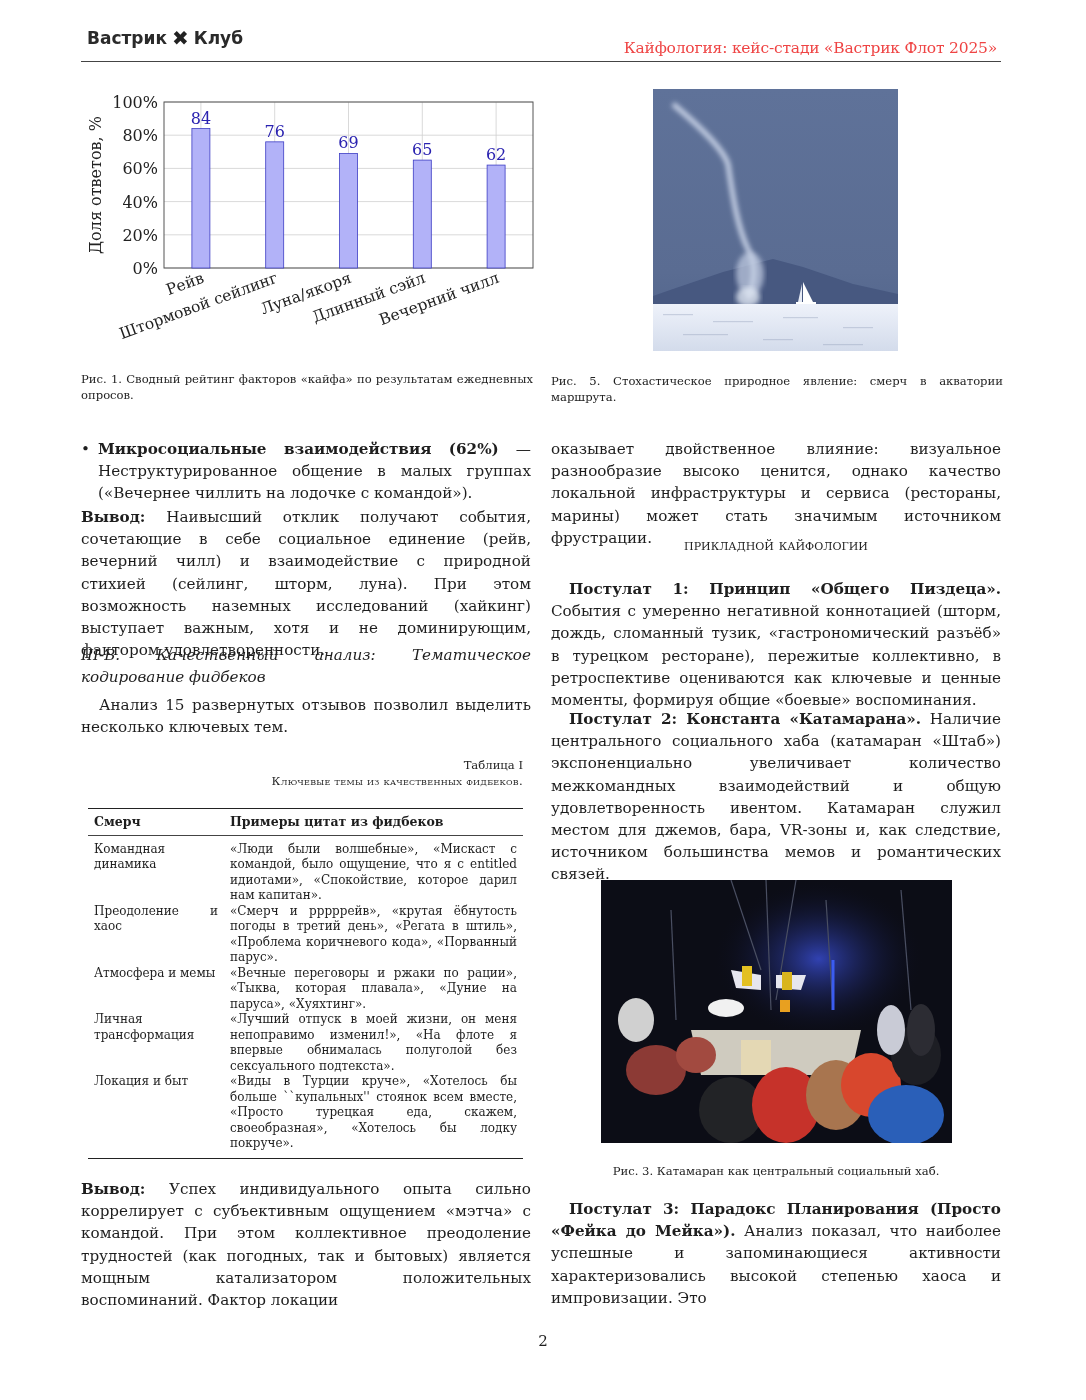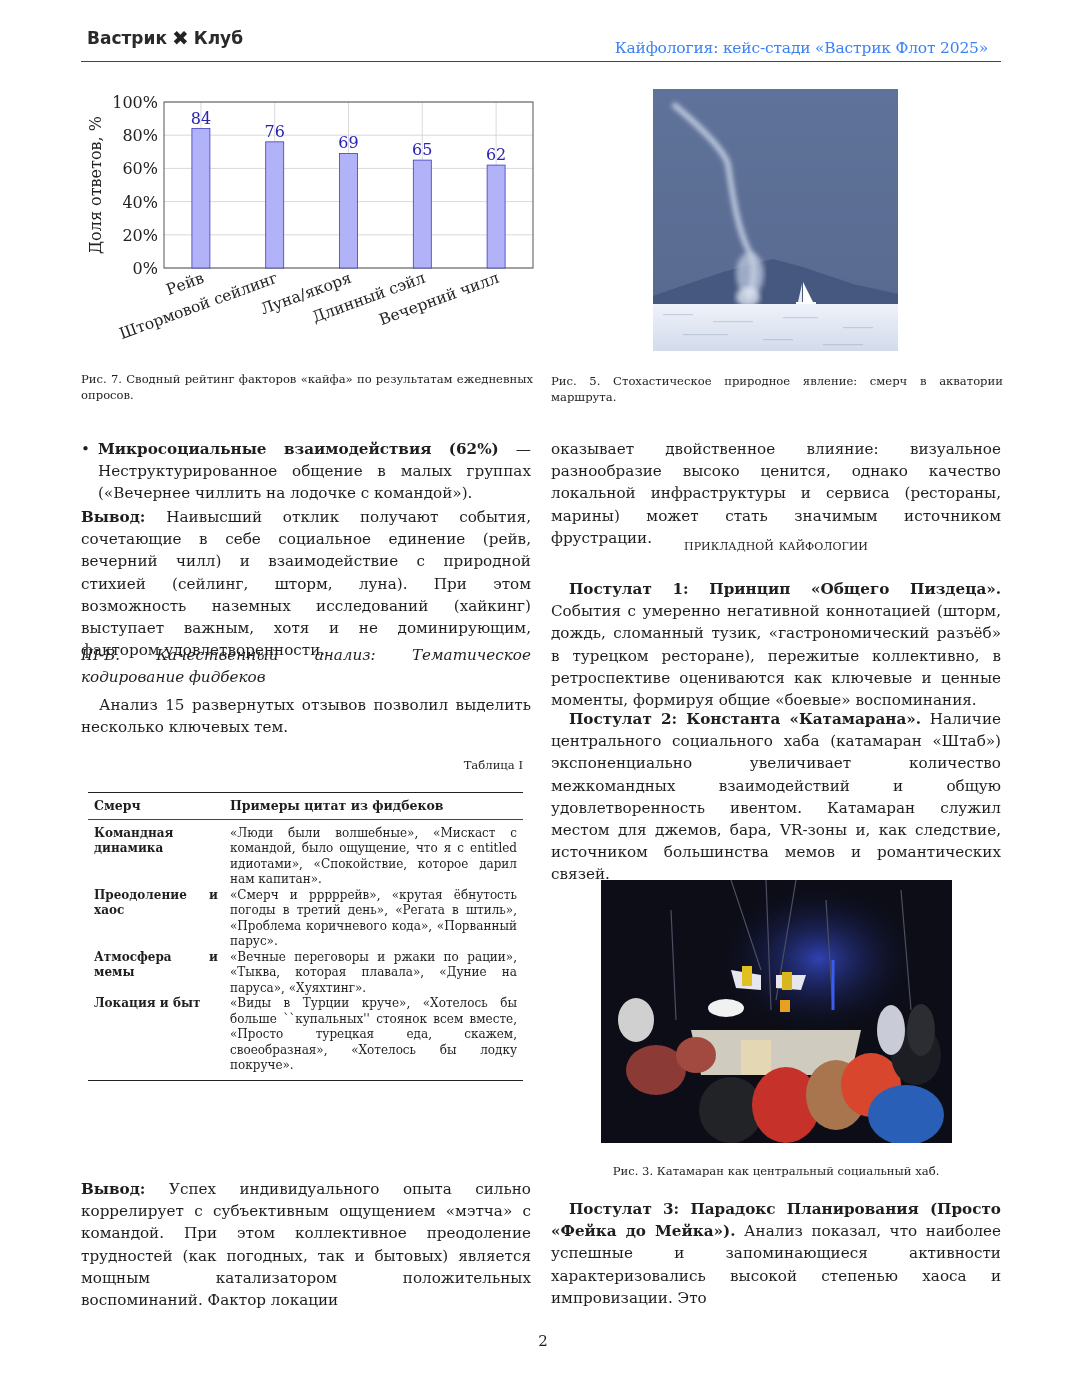--- a/index.html
+++ b/index.html
@@ -2,21 +2,21 @@
 <html><head>
 <meta charset="utf-8">
 <style>
   * { box-sizing: border-box; margin: 0; padding: 0; }
   html, body { width: 1086px; height: 1400px; background: #ffffff; }
   body { position: relative; font-family: "DejaVu Serif", serif; color: #1e1e1e; overflow: hidden; }
 
   .header { position: absolute; left: 81px; top: 28px; width: 920px; height: 34px; border-bottom: 1.3px solid #444; }
   .logo { position: absolute; left: 6px; top: 0px; font-family: "DejaVu Sans", sans-serif; font-weight: bold; font-size: 17px; color: #2a2a2a; display: flex; align-items: flex-start; gap: 5px; }
   .logo-x { font-size: 20px; line-height: 1; color: #222; }
-  .running-title { position: absolute; right: 13px; top: 11px; font-family: "DejaVu Serif", serif; font-size: 15.5px; color: #3b82f6; letter-spacing: -0.2px; }
+  .running-title { position: absolute; right: 4px; top: 11px; font-family: "DejaVu Serif", serif; font-size: 15.5px; color: #ef4444; letter-spacing: -0.2px; }
 
   .col { position: absolute; font-size: 15.2px; line-height: 22.2px; text-align: justify; }
   .col-left { left: 81px; width: 450px; }
   .col-right { left: 551px; width: 450px; }
 
   
   .chart { position: absolute; left: 81px; top: 88px; width: 460px; height: 270px; }
   .caption { position: absolute; font-size: 11.6px; line-height: 16px; text-align: justify; color: #222; }
 
   .photo1 { position: absolute; left: 653px; top: 89px; width: 245px; height: 262px; overflow: hidden; }
@@ -33,21 +33,21 @@
   .table-wrap { position: absolute; left: 88px; top: 757px; width: 435px; }
   .table-caption { text-align: right; font-size: 11.6px; line-height: 16px; }
   .table-caption .sc { font-variant: small-caps; letter-spacing: 0.3px; }
   table.themes { width: 435px; border-collapse: collapse; margin-top: 19px; font-size: 12px; line-height: 15.5px; }
   table.themes thead tr { border-top: 1.6px solid #222; border-bottom: 1px solid #444; }
   table.themes th { text-align: left; font-weight: bold; padding: 5px 6px 5px 6px; font-size: 12.5px; }
   table.themes td { vertical-align: top; padding: 0 6px 0 6px; }
   table.themes tbody tr:first-child td { padding-top: 6px; }
   table.themes tbody tr:last-child { border-bottom: 1.6px solid #222; }
   table.themes tbody tr:last-child td { padding-bottom: 6px; }
-  td.theme { font-weight: bold; width: 136px; text-align: justify; }
+  td.theme { font-weight: normal; width: 136px; text-align: justify; }
   td.quote { text-align: justify; width: 299px; }
 
   .section-heading { text-align: center; font-variant: small-caps; font-size: 15.2px; line-height: 21px; }
 
   .page-number { position: absolute; left: 0; width: 1086px; top: 1332px; text-align: center; font-size: 15px; }
 </style>
 </head>
 <body>
 
 <div class="header">
@@ -90,21 +90,21 @@
       <rect x="406.1" y="77.08" width="18" height="102.92" fill="#b2b2f8" stroke="#3d3dc4" stroke-width="0.8"></rect>
       <text x="415.1" y="72.08" text-anchor="middle" font-size="16" font-family="DejaVu Serif, serif" fill="#2a22b0">62</text>
       <text x="123.9" y="194" text-anchor="end" font-size="15.5" font-family="DejaVu Serif, serif" fill="#222" transform="rotate(-20 123.9 194)">Рейв</text>
       <text x="197.70000000000002" y="194" text-anchor="end" font-size="15.5" font-family="DejaVu Serif, serif" fill="#222" transform="rotate(-20 197.70000000000002 194)">Штормовой сейлинг</text>
       <text x="271.5" y="194" text-anchor="end" font-size="15.5" font-family="DejaVu Serif, serif" fill="#222" transform="rotate(-20 271.5 194)">Луна/якоря</text>
       <text x="345.3" y="194" text-anchor="end" font-size="15.5" font-family="DejaVu Serif, serif" fill="#222" transform="rotate(-20 345.3 194)">Длинный сэйл</text>
       <text x="419.1" y="194" text-anchor="end" font-size="15.5" font-family="DejaVu Serif, serif" fill="#222" transform="rotate(-20 419.1 194)">Вечерний чилл</text>
       <text x="0" y="0" text-anchor="middle" font-size="16" font-family="DejaVu Serif, serif" fill="#222" transform="translate(20 97) rotate(-90)">Доля ответов, %</text>
     </svg>
 </div>
-<div class="caption" style="left:81px; top:371px; width:452px;">Рис. 7.  Сводный рейтинг факторов «кайфа» по результатам ежедневных опросов.</div>
+<div class="caption" style="left:81px; top:371px; width:452px;">Рис. 1.  Сводный рейтинг факторов «кайфа» по результатам ежедневных опросов.</div>
 
 <div class="photo1">
   <svg width="245" height="262" viewBox="0 0 245 262" xmlns="http://www.w3.org/2000/svg">
     <defs>
       <linearGradient id="sky" x1="0" y1="0" x2="0" y2="1">
         <stop offset="0" stop-color="#5f7299"></stop>
         <stop offset="0.7" stop-color="#5a6c92"></stop>
         <stop offset="1" stop-color="#50638a"></stop>
       </linearGradient>
       <linearGradient id="sea" x1="0" y1="0" x2="0" y2="1">
@@ -149,39 +149,44 @@
 </div>
 
 <div class="col col-left" style="top:644px; font-style: italic;">III-B. Качественный анализ: Тематическое кодирование фидбеков</div>
 
 <div class="col col-left" style="top:694px;">
   <p class="para indent">Анализ 15 развернутых отзывов позволил выделить несколько ключевых тем.</p>
 </div>
 
 <div class="table-wrap">
   <div class="table-caption">Таблица I</div>
+  <div class="table-caption"><span class="sc">Ключевые темы из качественных фидбеков.</span></div>
   <table class="themes">
     <thead>
       <tr>
         <th>Смерч</th>
         <th>Примеры цитат из фидбеков</th>
       </tr>
     </thead>
     <tbody>
       <tr>
         <td class="theme">Командная динамика</td>
         <td class="quote">«Люди были волшебные», «Мискаст с командой, было ощущение, что я с entitled идиотами», «Спокойствие, которое дарил нам капитан».</td>
       </tr>
       <tr>
         <td class="theme">Преодоление и хаос</td>
         <td class="quote">«Смерч и рррррейв», «крутая ёбнутость погоды в третий день», «Регата в штиль», «Проблема коричневого кода», «Порванный парус».</td>
       </tr>
       <tr>
         <td class="theme">Атмосфера и мемы</td>
         <td class="quote">«Вечные переговоры и ржаки по рации», «Тыква, которая плавала», «Дуние на паруса», «Хуяхтинг».</td>
+      </tr>
+      <tr>
+        <td class="theme">Личная трансформация</td>
+        <td class="quote">«Лучший отпуск в моей жизни, он меня непоправимо изменил!», «На флоте я впервые обнималась полуголой без сексуального подтекста».</td>
       </tr>
       <tr>
         <td class="theme">Локация и быт</td>
         <td class="quote">«Виды в Турции круче», «Хотелось бы больше ``купальных'' стоянок всем вместе, «Просто турецкая еда, скажем, своеобразная», «Хотелось бы лодку покруче».</td>
       </tr>
     </tbody>
   </table>
 </div>
 
 <div class="col col-left" style="top:1178px;">

